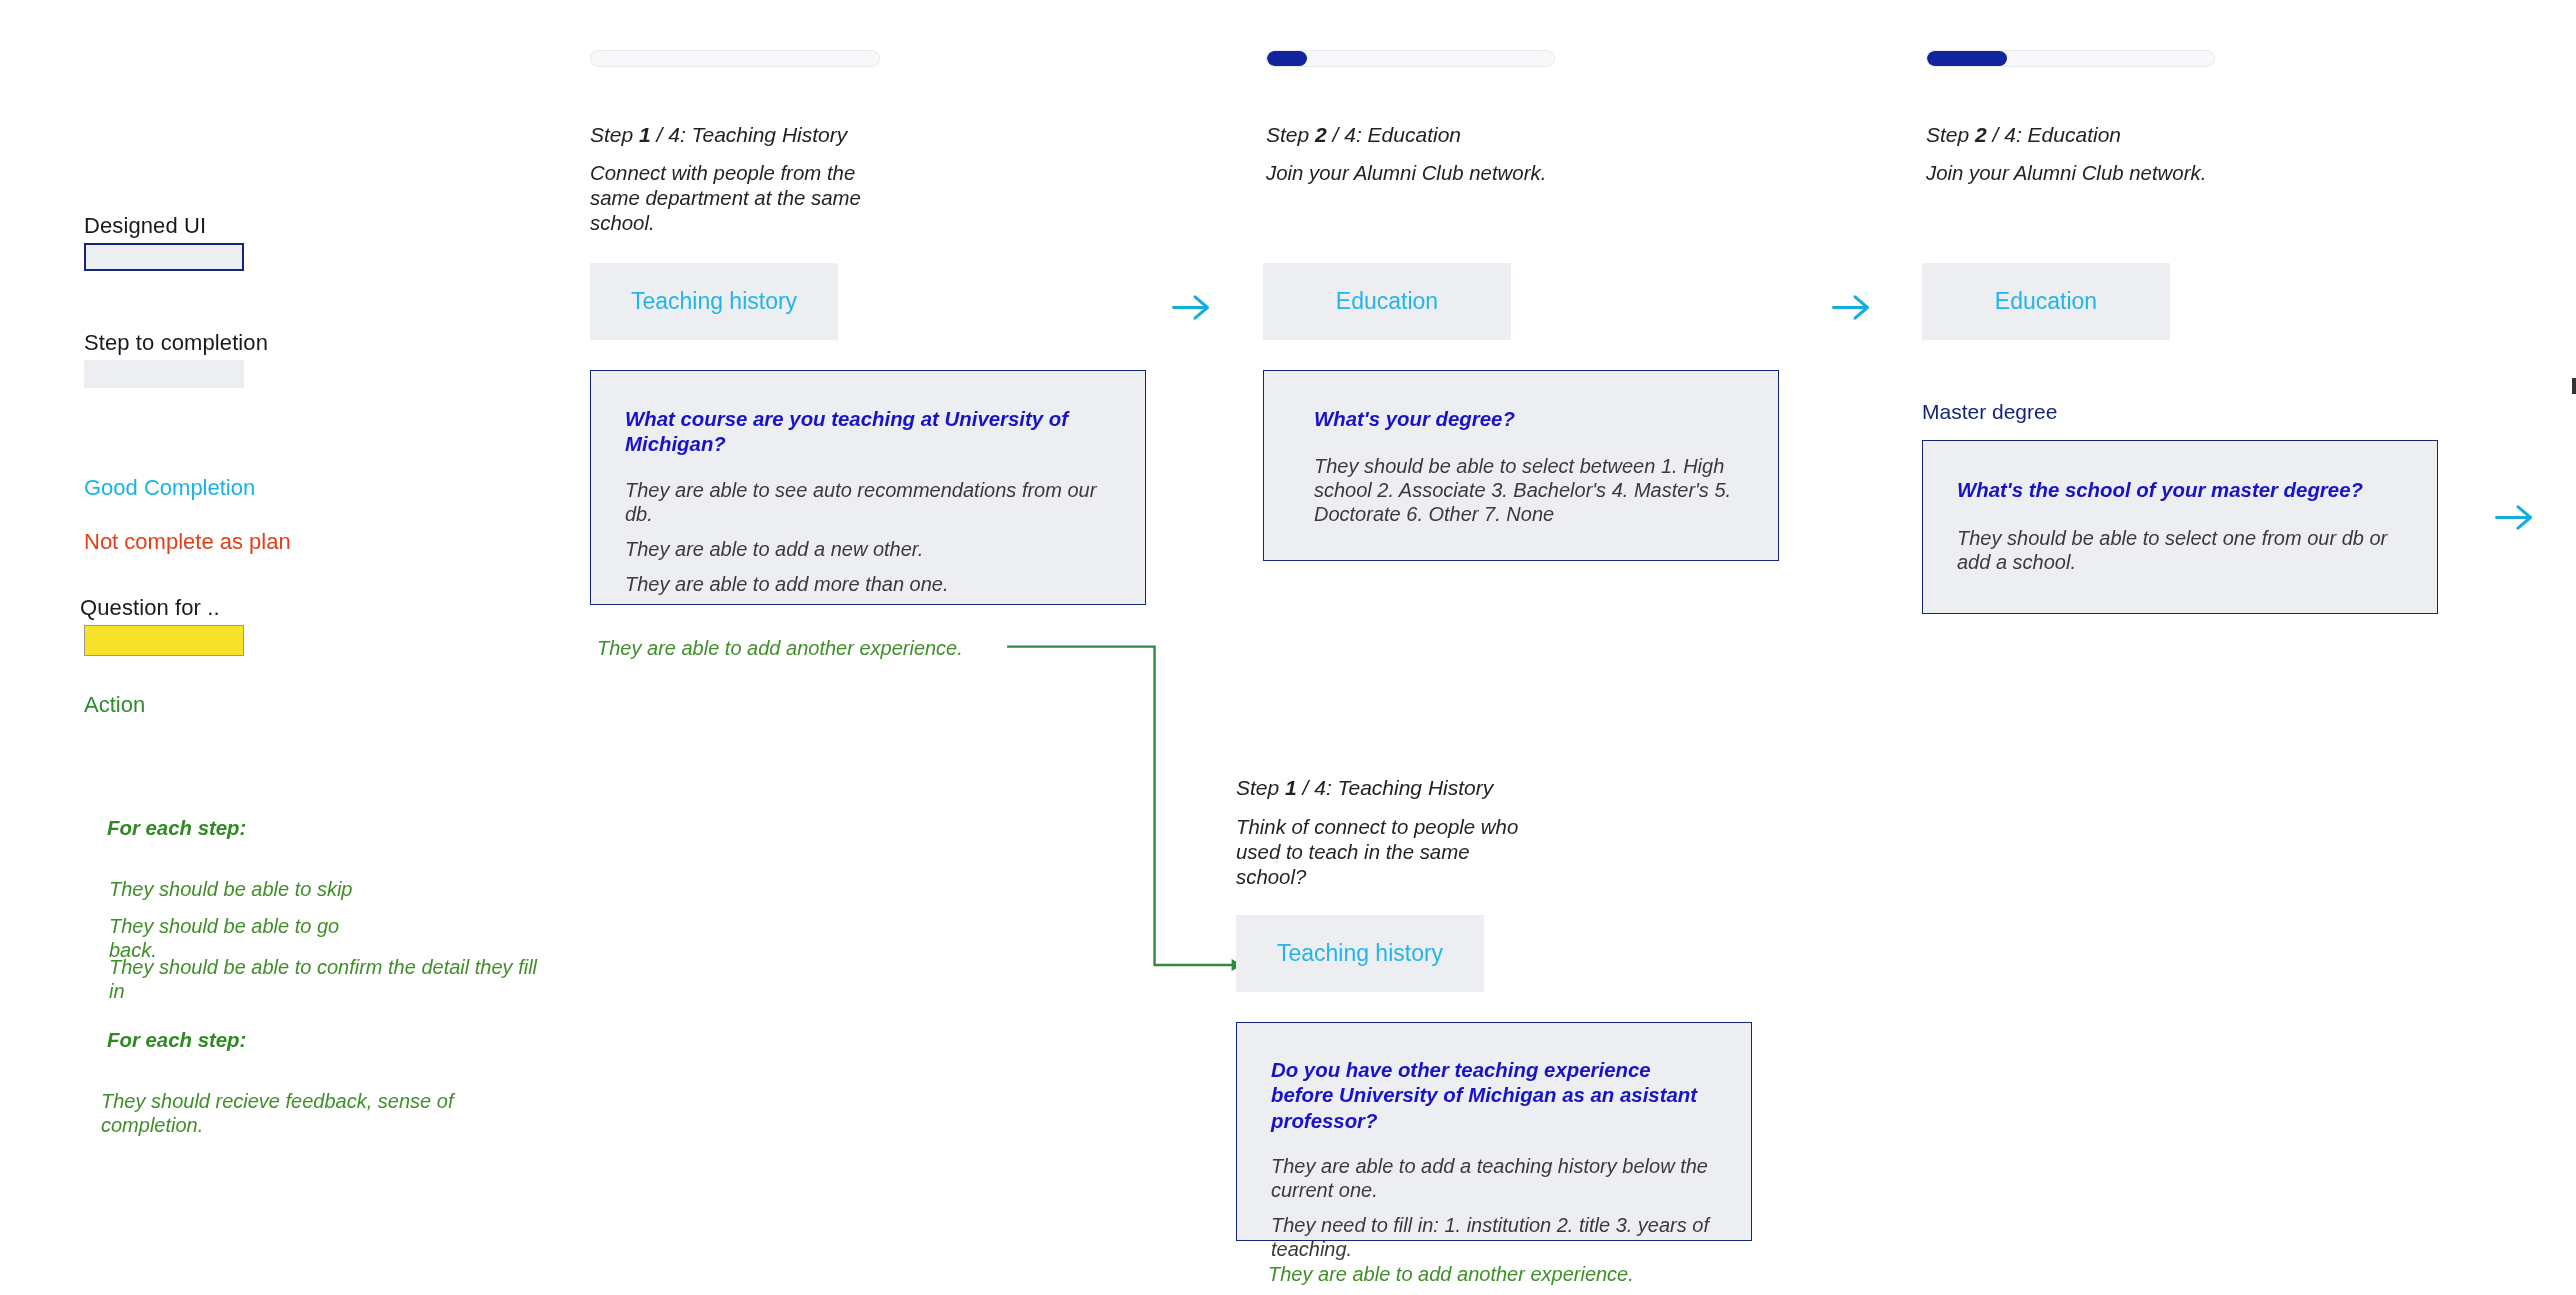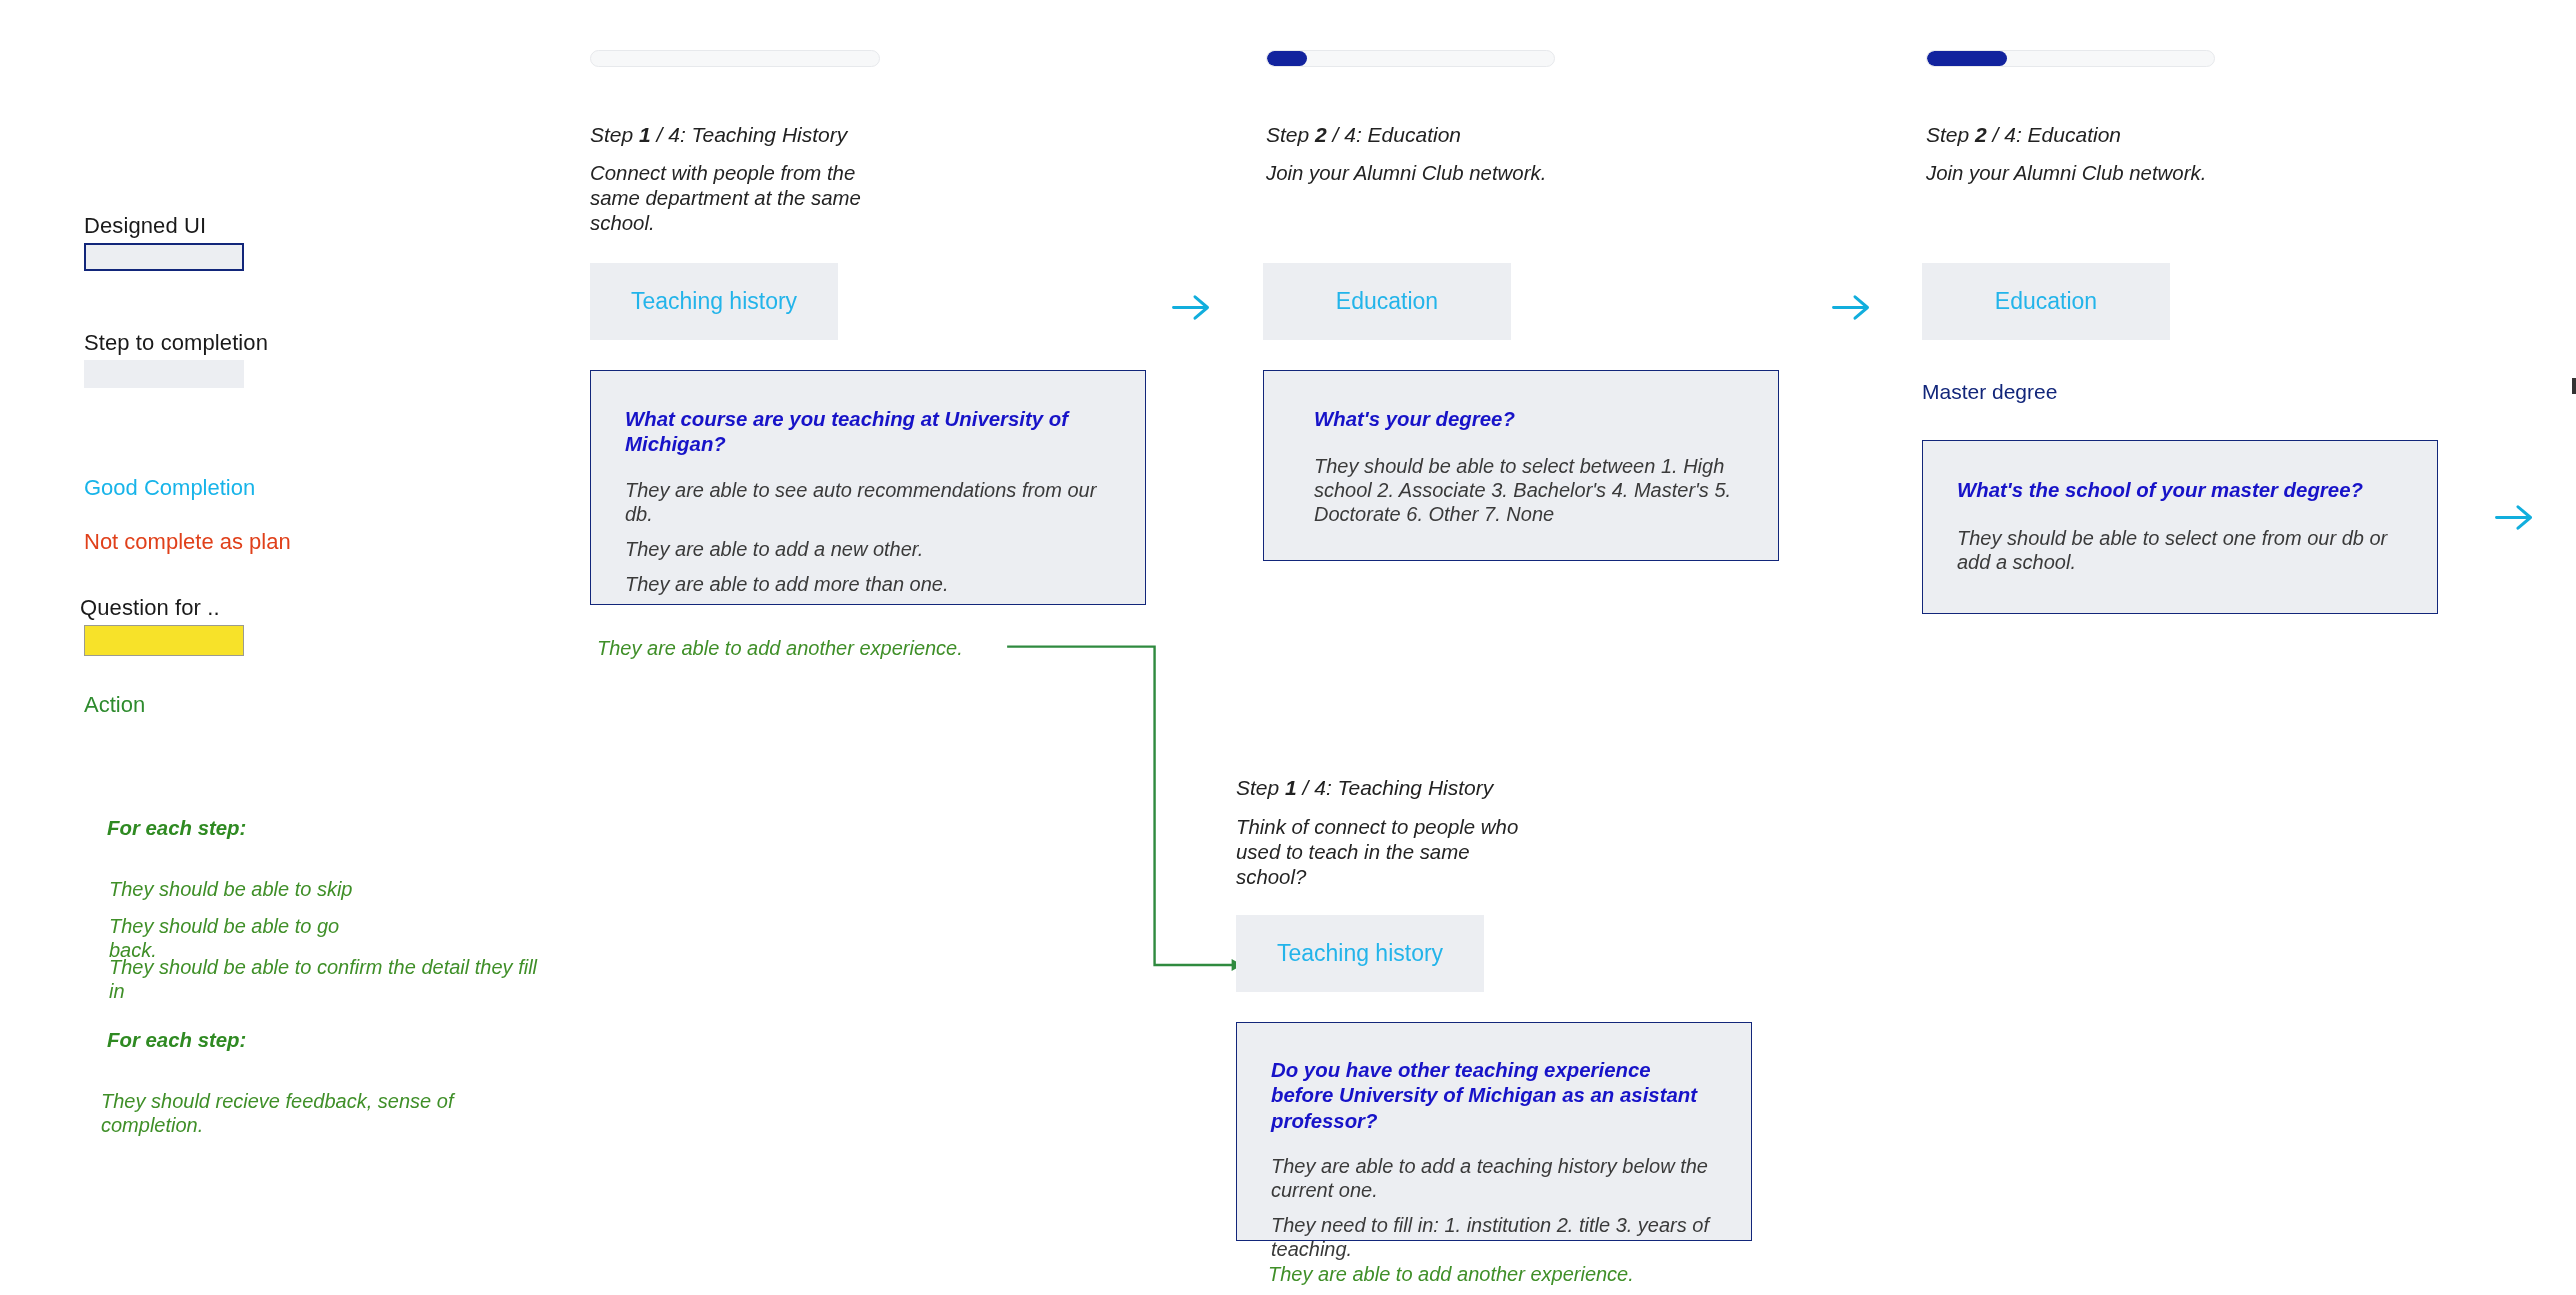--- a/index.html
+++ b/index.html
@@ -174,21 +174,21 @@
 <div class="abs progress-track" style="left:1926px;top:50px;width:289px;">
   <div class="progress-fill" id="fill2" style="width:28%;"></div>
 </div>
 <div class="abs step-title" style="left:1926px;top:123px;">
   <span>Step </span><b>2</b><span> / 4: Education</span>
 </div>
 <div class="abs step-sub" style="left:1926px;top:161px;width:313px;">Join your Alumni Club network.</div>
 <div class="abs tag-chip" style="left:1922px;top:263px;width:248px;height:77px;">
   <span>Education</span>
 </div>
-<div class="abs section-label" style="left:1922px;top:380px;">Master degree</div>
+<div class="abs section-label" style="left:1922px;top:400px;">Master degree</div>
 <div class="abs note-card" style="left:1922px;top:440px;width:516px;height:174px;">
   <div class="note-q" style="margin:37px 31px 0 34px;">What's the school of your master degree?</div>
   <div style="margin:23px 31px 0 34px;">
     <div class="note-b">They should be able to select one from our db or add a school.</div>
   </div>
 </div>
 
 <svg class="abs arrow-svg" style="left:2494px;top:502px;" width="42" height="31" viewBox="0 0 70 52">
   <path d="M 4 26 L 60 26 M 40 8 L 61 26 L 40 44" fill="none" stroke="#11aedd" stroke-width="5" stroke-linecap="round" stroke-linejoin="round"></path>
 </svg>

